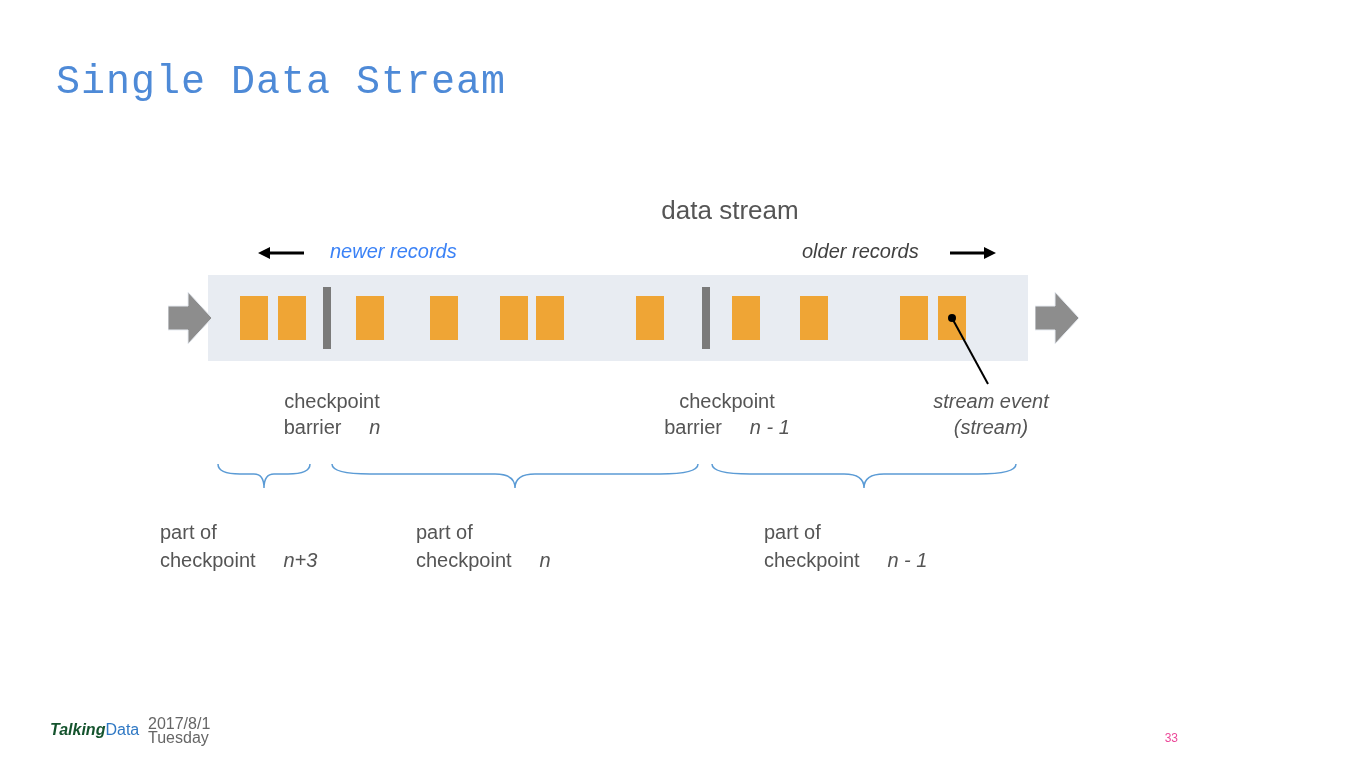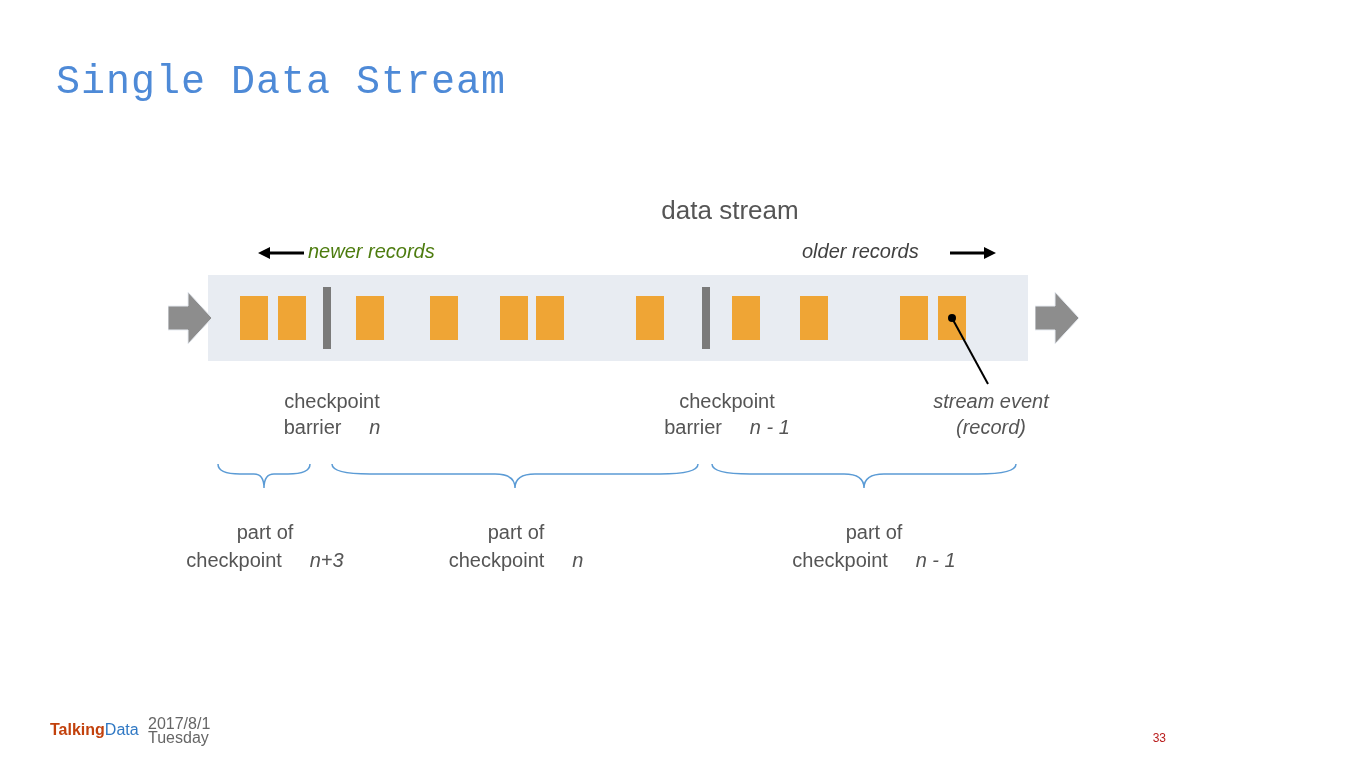--- a/index.html
+++ b/index.html
@@ -1,37 +1,37 @@
 <!DOCTYPE html>
 <html><head>
 <meta charset="utf-8">
 <style>
   * { box-sizing: border-box; }
   html, body { margin:0; padding:0; width:1364px; height:767px; background:#fff; font-family: Arial, Helvetica, sans-serif; color:#333; }
   .slide { position:relative; width:1208px; height:767px; }
   .title { position:absolute; left:56px; top:60px; font-family: "Courier New", Courier, monospace; font-size:40px; color:#4e8ad7; letter-spacing:1px; }
   .diagram-label-top { position:absolute; left:0; width:1364px; top:195px; text-align:center; font-size:26px; color:#555;margin-left:48px; }
   .newer-arrow { position:absolute; left:258px; top:245px; }
-  .newer-label { position:absolute; left:308px; top:240px; font-style:italic; font-size:20px; color:#4d7c0f; }
+  .newer-label { position:absolute; left:330px; top:240px; font-style:italic; font-size:20px; color:#3b82f6; }
   .older-label { position:absolute; left:802px; top:240px; font-style:italic; font-size:20px; color:#404040; }
   .older-arrow { position:absolute; left:950px; top:245px; }
   .stream-track { position:absolute; left:208px; top:275px; width:820px; height:86px; background:#e8ecf2; }
   .arrow-in { position:absolute; left:168px; top:292px; }
   .arrow-out { position:absolute; left:1035px; top:292px; }
   .rec { position:absolute; width:28px; height:44px; background:#efa535; top:296px; }
   .barrier { position:absolute; width:8px; height:62px; background:#7a7a7a; top:287px; }
   .checkpoint-label { position:absolute; text-align:center; font-size:20px; color:#555; line-height:26px; }
   .stream-record-label { position:absolute; font-style:italic; font-size:20px; color:#555; text-align:center; line-height:26px; }
   .brace-svg { position:absolute; }
-  .part-label { position:absolute; font-size:20px; color:#555; text-align:center; line-height:28px; }
+  .part-label { position:absolute; font-size:20px; color:#555; text-align:left; line-height:28px; }
   .footer-logo { position:absolute; left:50px; bottom:28px; font-size:16px; font-weight:700; }
-  .footer-logo .talking { color:#c2410c; }
+  .footer-logo .talking { color:#14532d;font-style:italic; }
   .footer-logo .data { color:#2f78c4; font-weight:400; }
   .footer-date { position:absolute; left:148px; bottom:22px; font-size:16px; color:#666; line-height:14px; }
-  .page-num { position:absolute; right:42px; bottom:22px; font-size:12px; color:#b91c1c;margin-top:40px; }
+  .page-num { position:absolute; right:30px; bottom:22px; font-size:12px; color:#ec4899;margin-top:40px; }
   .ital-n { font-style:italic; }
 </style>
 </head>
 <body>
 
 <div class="slide">
 
   <div class="title">Single Data Stream</div>
 
   <div class="diagram-label-top">data stream</div>
@@ -87,21 +87,21 @@
 
   <div class="checkpoint-label" style="left:632px; top:388px; width:190px;">
     <span>checkpoint</span><br>
     <span>barrier</span>
     &nbsp;&nbsp;&nbsp;
     <span class="ital-n">n - 1</span>
   </div>
 
   <div class="stream-record-label" style="left:916px; top:388px; width:150px;">
     <span>stream event</span><br>
-    <span>(record)</span>
+    <span>(stream)</span>
   </div>
 
   <svg class="brace-svg" style="left:216px; top:462px;" width="96" height="30">
     <path d="M2 2 Q2 12 24 12 L38 12 Q48 12 48 26 Q48 12 58 12 L72 12 Q94 12 94 2" fill="none" stroke="#5b9bd5" stroke-width="1.5"></path>
   </svg>
   <svg class="brace-svg" style="left:330px; top:462px;" width="370" height="30">
     <path d="M2 2 Q2 12 40 12 L165 12 Q185 12 185 26 Q185 12 205 12 L330 12 Q368 12 368 2" fill="none" stroke="#5b9bd5" stroke-width="1.5"></path>
   </svg>
   <svg class="brace-svg" style="left:710px; top:462px;" width="308" height="30">
     <path d="M2 2 Q2 12 40 12 L134 12 Q154 12 154 26 Q154 12 174 12 L268 12 Q306 12 306 2" fill="none" stroke="#5b9bd5" stroke-width="1.5"></path>

